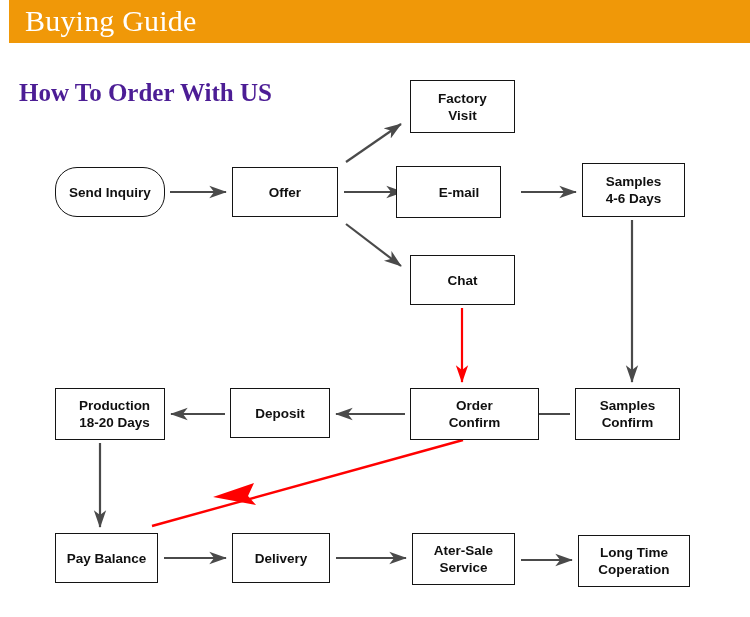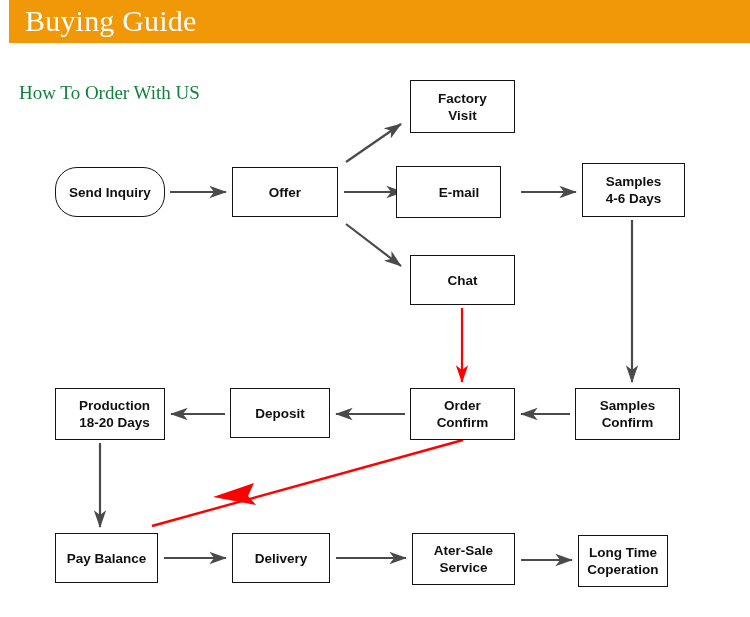--- a/index.html
+++ b/index.html
@@ -39,24 +39,25 @@
     line-height: 40px;
     color: #ffffff;
     letter-spacing: 0.2px;
     white-space: nowrap;
   }
   
   .section-title {
     position: absolute;
     left: 19px;
     top: 82px;
-    font-size: 19px;
+    font-size: 25px;
     line-height: 22px;
-    color: #15803d;
+    color: #4c1d95;
     white-space: nowrap;
+    font-weight: bold;
   }
   
   .flow-canvas {
     position: absolute;
     left: 0;
     top: 0;
     width: 750px;
     height: 617px;
   }
   .node {
@@ -145,26 +146,26 @@
       <div class="node" style="left: 55px; top: 167px; width: 110px; height: 50px; border-radius: 22px;">Send Inquiry</div>
       <div class="node" style="left: 232px; top: 167px; width: 106px; height: 50px; text-align: right;">Offer</div>
       <div class="node" style="left: 410px; top: 80px; width: 105px; height: 53px;">Factory
 Visit</div>
       <div class="node" style="left: 396px; top: 166px; width: 105px; height: 52px; padding-left: 24px;">E-mail</div>
       <div class="node" style="left: 410px; top: 255px; width: 105px; height: 50px;">Chat</div>
       <div class="node" style="left: 582px; top: 163px; width: 103px; height: 54px;">Samples
 4-6 Days</div>
       <div class="node" style="left: 575px; top: 388px; width: 105px; height: 52px;">Samples
 Confirm</div>
-      <div class="node" style="left: 410px; top: 388px; width: 105px; height: 52px;">Order
+      <div class="node" style="left: 410px; top: 388px; width: 129px; height: 52px;">Order
 Confirm</div>
       <div class="node" style="left: 230px; top: 388px; width: 100px; height: 50px;">Deposit</div>
       <div class="node" style="left: 55px; top: 388px; width: 110px; height: 52px; padding-left: 12px;">Production
 18-20 Days</div>
       <div class="node" style="left: 55px; top: 533px; width: 103px; height: 50px;">Pay Balance</div>
       <div class="node" style="left: 232px; top: 533px; width: 98px; height: 50px;">Delivery</div>
       <div class="node" style="left: 412px; top: 533px; width: 103px; height: 52px;">Ater-Sale
 Service</div>
-      <div class="node" style="left: 578px; top: 535px; width: 90px; height: 52px;">Long Time
+      <div class="node" style="left: 578px; top: 535px; width: 112px; height: 52px;">Long Time
 Coperation</div>
     </div>
 
 </div>
 
 </body></html>

